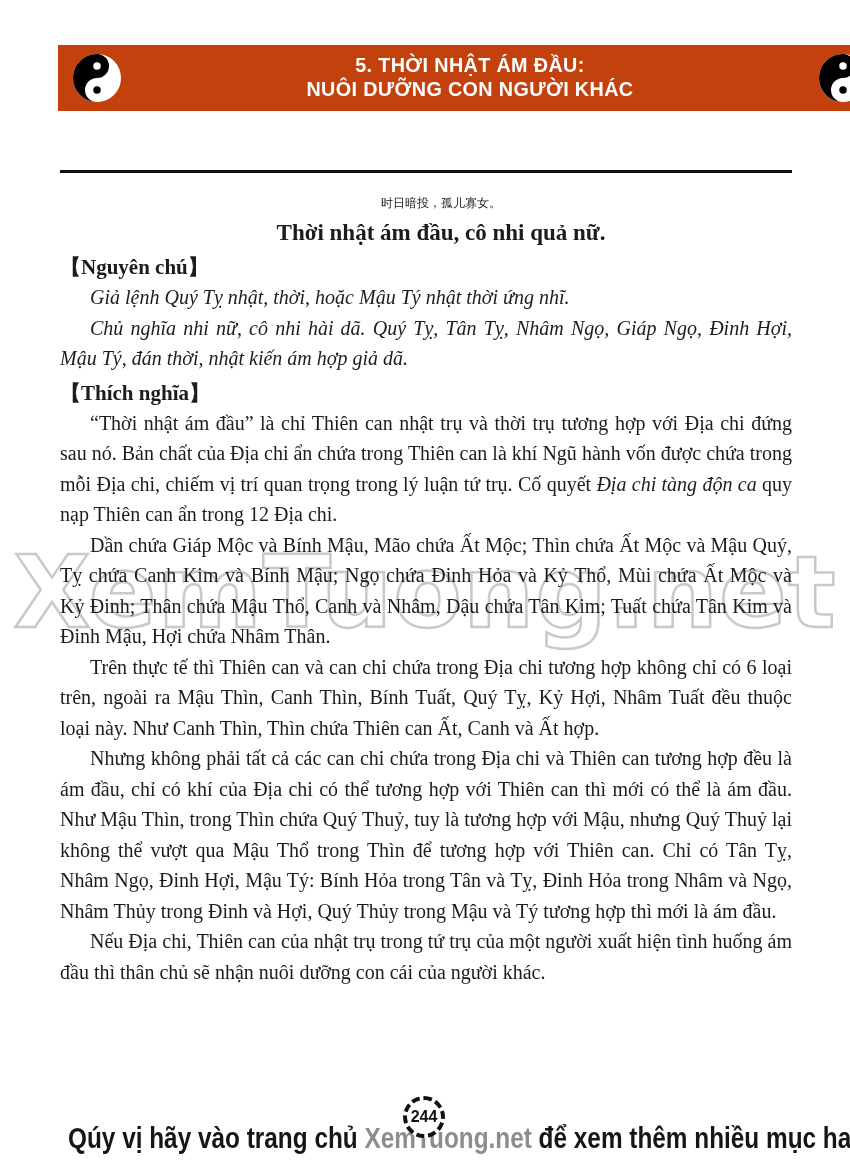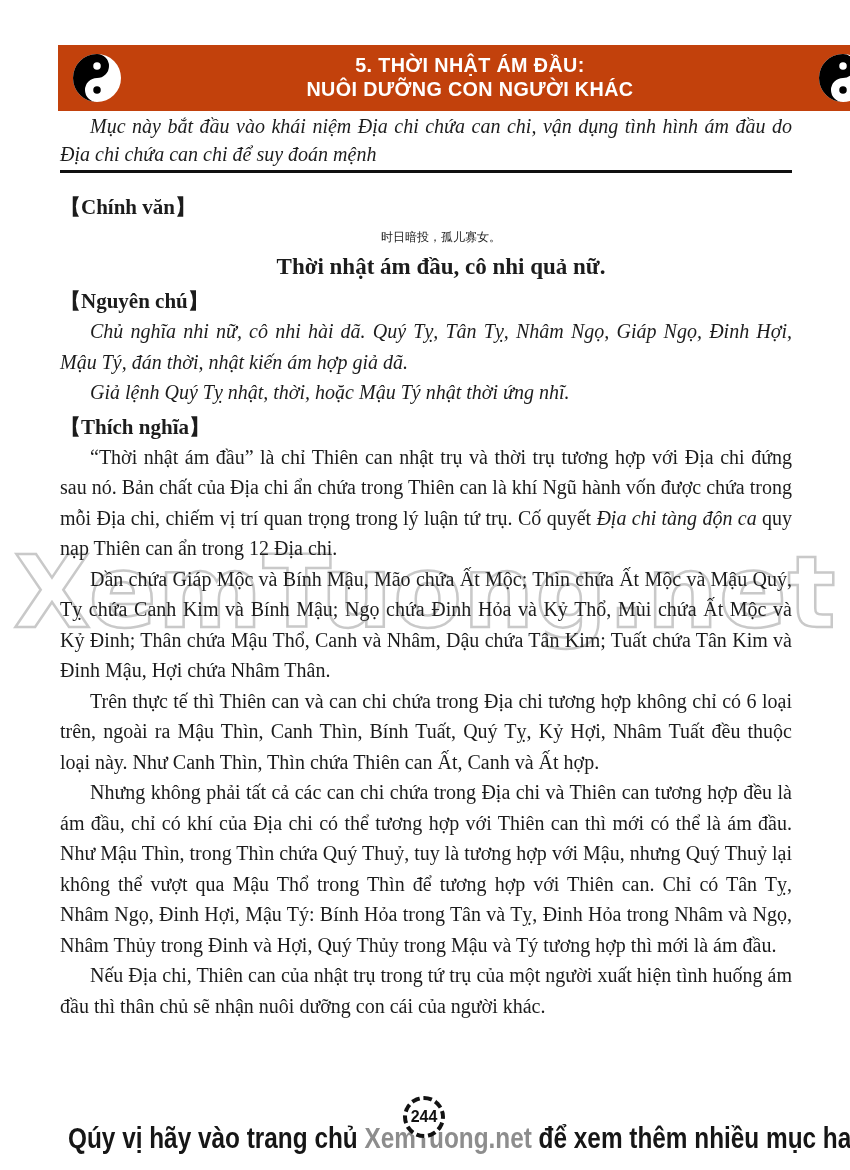--- a/index.html
+++ b/index.html
@@ -107,32 +107,30 @@
     <span class="yinyang right">
       <svg viewBox="0 0 100 100">
         <circle cx="50" cy="50" r="48" fill="#ffffff"></circle>
         <path d="M50,2 a48,48 0 0,1 0,96 a24,24 0 0,1 0,-48 a24,24 0 0,0 0,-48 z" fill="#000000"></path>
         <circle cx="50" cy="26" r="7.5" fill="#000000"></circle>
         <circle cx="50" cy="74" r="7.5" fill="#ffffff"></circle>
       </svg>
     </span>
   </div>
 
-  <div class="intro">Mục này bắt đầu vào khái niệm Địa chi chứa can chi, vận dụng tình hình ám đầu do Địa chi chứa can chi để suy đoán mệnh</div>
   <div class="rule"></div>
 
   <div class="content">
 
-    <div class="sec-heading">【Chính văn】</div>
     <p class="centered chinese">时日暗投，孤儿寡女。</p>
     <p class="centered viet-bold">Thời nhật ám đầu, cô nhi quả nữ.</p>
 
     <div class="sec-heading">【Nguyên chú】</div>
+    <p class="nguyen-chu-p">Giả lệnh Quý Tỵ nhật, thời, hoặc Mậu Tý nhật thời ứng nhĩ.</p>
     <p class="nguyen-chu-p">Chủ nghĩa nhi nữ, cô nhi hài dã. Quý Tỵ, Tân Tỵ, Nhâm Ngọ, Giáp Ngọ, Đinh Hợi, Mậu Tý, đán thời, nhật kiến ám hợp giả dã.</p>
-    <p class="nguyen-chu-p">Giả lệnh Quý Tỵ nhật, thời, hoặc Mậu Tý nhật thời ứng nhĩ.</p>
 
     <div class="sec-heading">【Thích nghĩa】</div>
     <p><span>“Thời nhật ám đầu” là chỉ Thiên can nhật trụ và thời trụ tương hợp với Địa chi đứng sau nó. Bản chất của Địa chi ẩn chứa trong Thiên can là khí Ngũ hành vốn được chứa trong mỗi Địa chi, chiếm vị trí quan trọng trong lý luận tứ trụ. Cố quyết </span><span class="inline-italic">Địa chi tàng độn ca</span><span> quy nạp Thiên can ẩn trong 12 Địa chi.</span></p>
     <p>Dần chứa Giáp Mộc và Bính Mậu, Mão chứa Ất Mộc; Thìn chứa Ất Mộc và Mậu Quý, Tỵ chứa Canh Kim và Bính Mậu; Ngọ chứa Đinh Hỏa và Kỷ Thổ, Mùi chứa Ất Mộc và Kỷ Đinh; Thân chứa Mậu Thổ, Canh và Nhâm, Dậu chứa Tân Kim; Tuất chứa Tân Kim và Đinh Mậu, Hợi chứa Nhâm Thân.</p>
     <p>Trên thực tế thì Thiên can và can chi chứa trong Địa chi tương hợp không chỉ có 6 loại trên, ngoài ra Mậu Thìn, Canh Thìn, Bính Tuất, Quý Tỵ, Kỷ Hợi, Nhâm Tuất đều thuộc loại này. Như Canh Thìn, Thìn chứa Thiên can Ất, Canh và Ất hợp.</p>
     <p>Nhưng không phải tất cả các can chi chứa trong Địa chi và Thiên can tương hợp đều là ám đầu, chỉ có khí của Địa chi có thể tương hợp với Thiên can thì mới có thể là ám đầu. Như Mậu Thìn, trong Thìn chứa Quý Thuỷ, tuy là tương hợp với Mậu, nhưng Quý Thuỷ lại không thể vượt qua Mậu Thổ trong Thìn để tương hợp với Thiên can. Chỉ có Tân Tỵ, Nhâm Ngọ, Đinh Hợi, Mậu Tý: Bính Hỏa trong Tân và Tỵ, Đinh Hỏa trong Nhâm và Ngọ, Nhâm Thủy trong Đinh và Hợi, Quý Thủy trong Mậu và Tý tương hợp thì mới là ám đầu.</p>
     <p>Nếu Địa chi, Thiên can của nhật trụ trong tứ trụ của một người xuất hiện tình huống ám đầu thì thân chủ sẽ nhận nuôi dưỡng con cái của người khác.</p>
   </div>
 
   <div class="page-badge">

